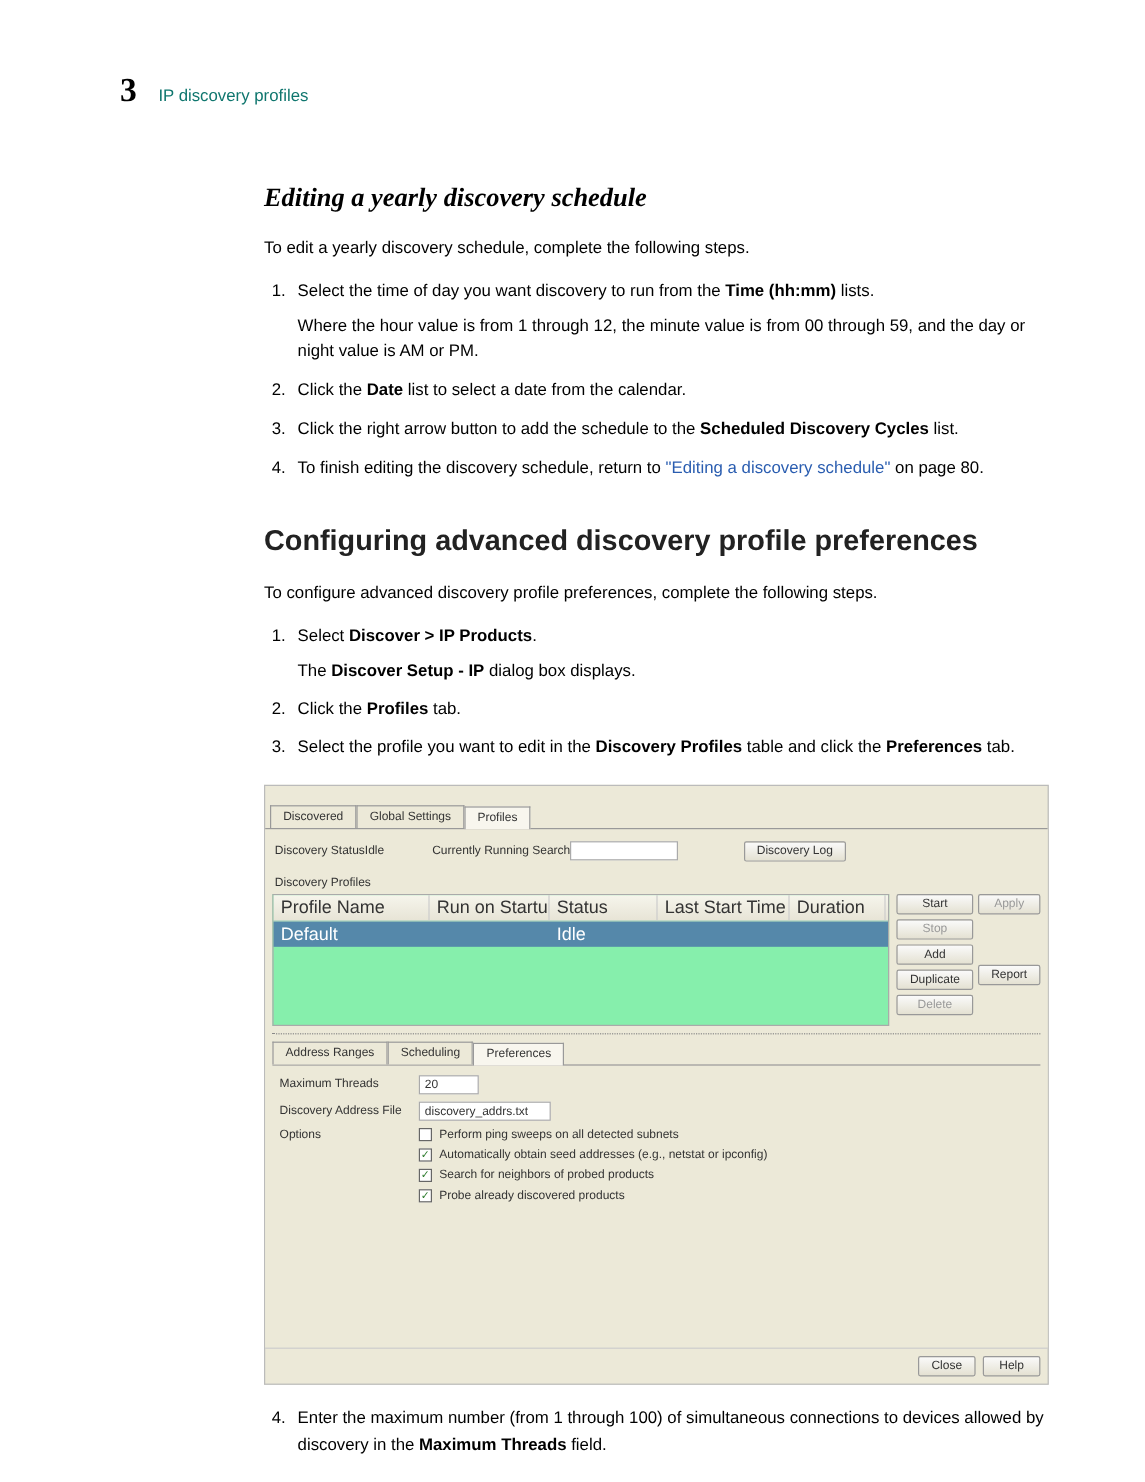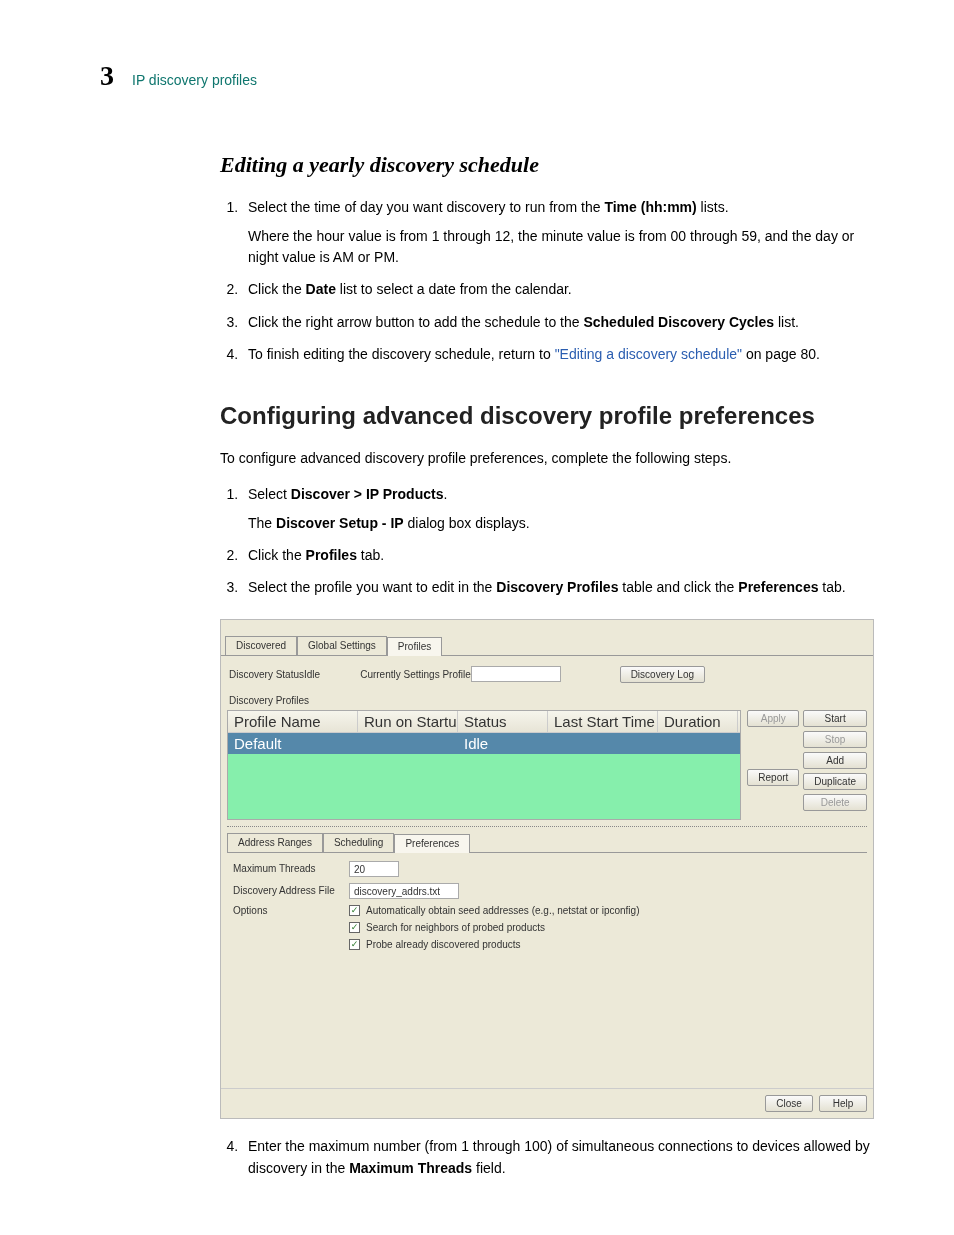--- a/index.html
+++ b/index.html
@@ -230,20 +230,21 @@
 <body>
 
 <div class="page">
   <div class="header-row">
     <div class="chapter-num">3</div>
     <div class="running-title">IP discovery profiles</div>
   </div>
 
   <div class="content">
     <h3 class="italic-head">Editing a yearly discovery schedule</h3>
+    <p>To edit a yearly discovery schedule, complete the following steps.</p>
     <ol>
       <li>
         <span>Select the time of day you want discovery to run from the </span><span class="bold">Time (hh:mm)</span><span> lists.</span>
         <p>Where the hour value is from 1 through 12, the minute value is from 00 through 59, and the day or night value is AM or PM.</p>
       </li>
       <li>
         <span>Click the </span><span class="bold">Date</span><span> list to select a date from the calendar.</span>
       </li>
       <li>
         <span>Click the right arrow button to add the schedule to the </span><span class="bold">Scheduled Discovery Cycles</span><span> list.</span>
@@ -272,21 +273,21 @@
       <div class="dlg-tabs-row">
         <div class="dlg-tab">Discovered</div>
         <div class="dlg-tab">Global Settings</div>
         <div class="dlg-tab active">Profiles</div>
       </div>
       <div class="dlg-body">
         <div class="status-row">
           <span>Discovery Status</span>
           <span>Idle</span>
           <span style="width:40px"></span>
-          <span>Currently Settings Profile</span>
+          <span>Currently Running Search</span>
           <span class="sfield"></span>
           <span class="gap"></span>
           <div class="winbtn">Discovery Log</div>
           <span style="width:160px"></span>
         </div>
 
         <div class="group-label">Discovery Profiles</div>
 
         <div class="profile-area">
           <div class="profiles-table">
@@ -300,30 +301,30 @@
             <div class="pt-row">
               <span class="col0">Default</span>
               <span class="col1"></span>
               <span class="col2">Idle</span>
               <span class="col3"></span>
               <span class="col4"></span>
             </div>
           </div>
           <div class="side-btns">
             <div class="side-col">
-              <div class="winbtn disabled">Apply</div>
-              <div style="height:34px"></div>
-              <div class="winbtn">Report</div>
-            </div>
-            <div class="side-col">
               <div class="winbtn">Start</div>
               <div class="winbtn disabled">Stop</div>
               <div class="winbtn">Add</div>
               <div class="winbtn">Duplicate</div>
               <div class="winbtn disabled">Delete</div>
+            </div>
+            <div class="side-col">
+              <div class="winbtn disabled">Apply</div>
+              <div style="height:34px"></div>
+              <div class="winbtn">Report</div>
             </div>
           </div>
         </div>
 
         <div class="dotted-sep"></div>
 
         <div class="inner-tabs-row">
           <div class="dlg-tab">Address Ranges</div>
           <div class="dlg-tab">Scheduling</div>
           <div class="dlg-tab active">Preferences</div>
@@ -333,20 +334,24 @@
             <span class="lbl">Maximum Threads</span>
             <span class="wininput" style="width:50px">20</span>
           </div>
           <div class="form-row">
             <span class="lbl">Discovery Address File</span>
             <span class="wininput" style="width:110px">discovery_addrs.txt</span>
           </div>
           <div class="form-row" style="align-items:flex-start">
             <span class="lbl">Options</span>
             <div style="flex:1">
+              <div class="chk-row" style="margin-left:0">
+                <span class="chk"></span>
+                <span>Perform ping sweeps on all detected subnets</span>
+              </div>
               <div class="chk-row" style="margin-left:0">
                 <span class="chk">✓</span>
                 <span>Automatically obtain seed addresses (e.g., netstat or ipconfig)</span>
               </div>
               <div class="chk-row" style="margin-left:0">
                 <span class="chk">✓</span>
                 <span>Search for neighbors of probed products</span>
               </div>
               <div class="chk-row" style="margin-left:0">
                 <span class="chk">✓</span>

